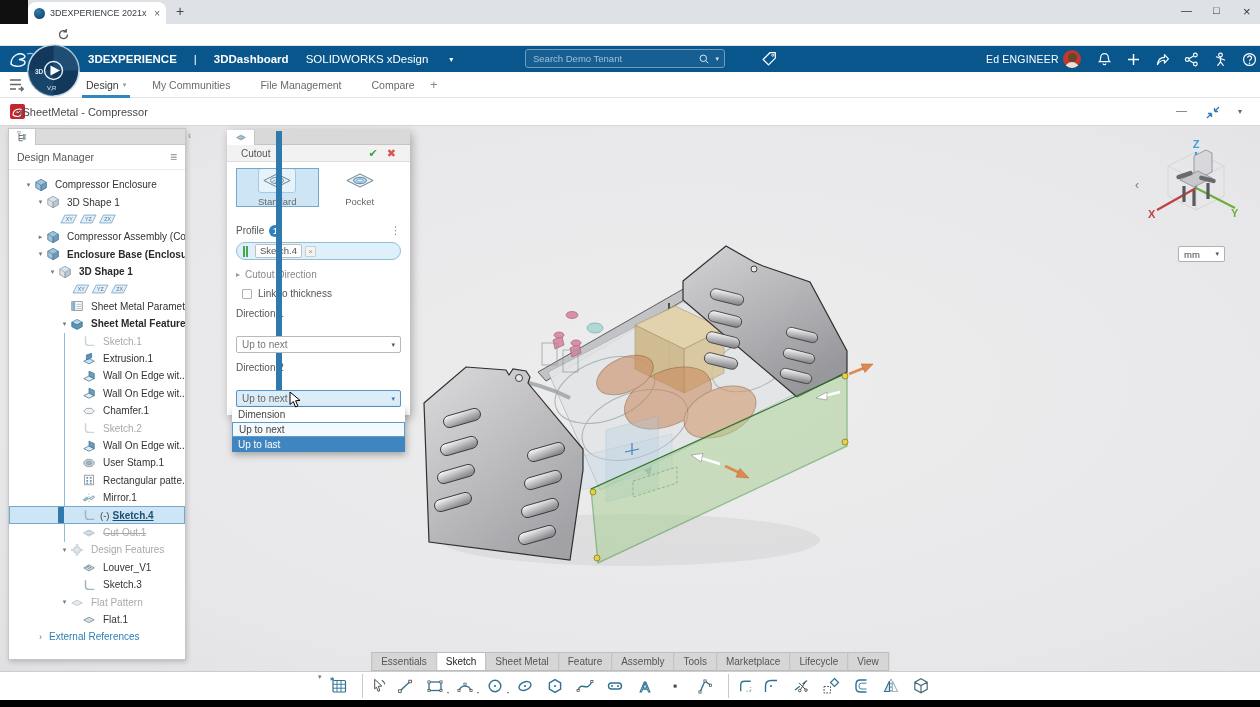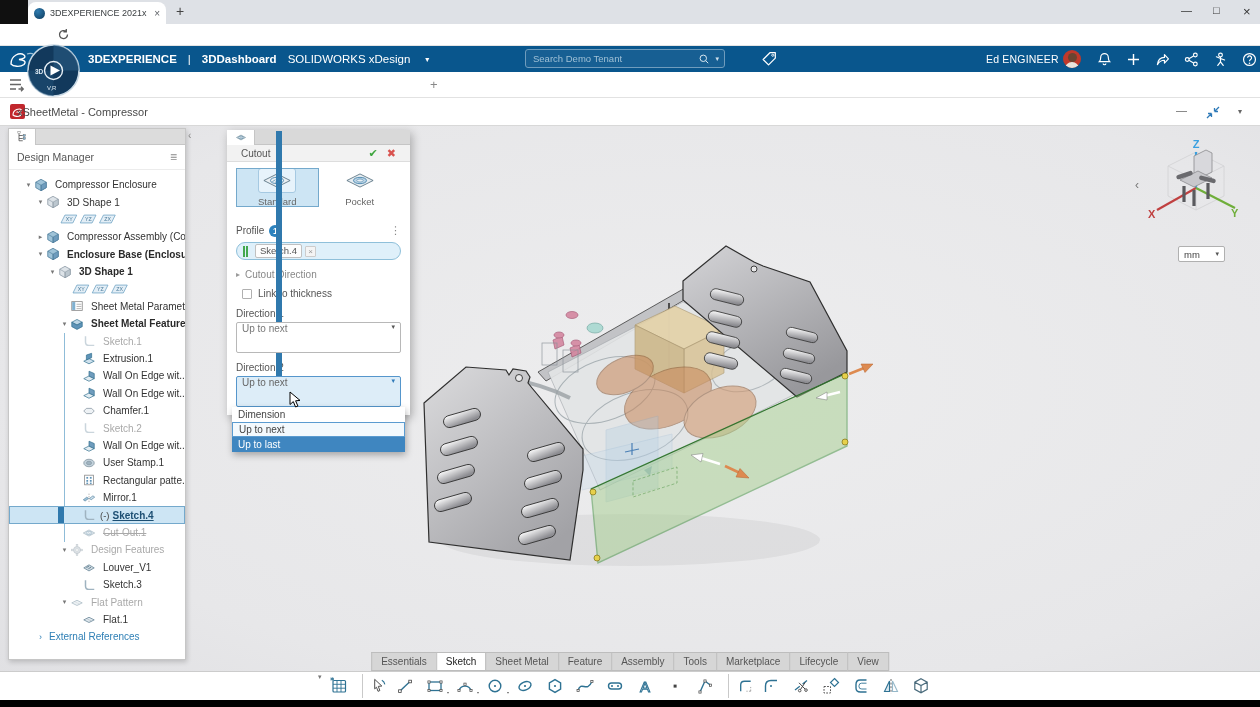--- a/index.html
+++ b/index.html
@@ -16,21 +16,21 @@
   .btab .x{font-size:10px;color:#5f6368;}
   .favicon{width:11px;height:11px;border-radius:50%;background:radial-gradient(circle at 35% 30%,#2f7cb0,#0d3a5c);flex:none;}
   .newtab{left:176px;top:3px;font-size:14px;color:#444;}
   .winctl{top:4px;font-size:11px;color:#333;}
   .addrbar{left:0;top:24px;width:1260px;height:22px;background:#fff;border-bottom:1px solid #e4e4e4;}
   .navg{top:27px;font-size:12px;color:#555;}
   .urlpill{left:82px;top:27px;width:1166px;height:17px;border-radius:9px;background:#f1f3f4;display:flex;align-items:center;gap:6px;padding:0 9px;font-size:10px;color:#202124;}
 
   
   .bluebar{left:0;top:46px;width:1260px;height:26px;background:#09568d;color:#fff;}
-  .brand{left:88px;top:0;height:26px;display:flex;align-items:center;font-size:11.5px;gap:11px;white-space:nowrap;}
+  .brand{left:88px;top:0;height:26px;display:flex;align-items:center;font-size:11.5px;gap:17px;white-space:nowrap;}
   .brand b{font-weight:bold;}
   .brandcaret{font-size:8px;margin-left:4px;}
   .search{left:525px;top:3px;width:200px;height:19px;border:1px solid #6f9cbd;border-radius:3px;display:flex;align-items:center;padding:0 5px;gap:4px;background:rgba(255,255,255,0.06);}
   .search input{flex:1;background:transparent;border:none;outline:none;color:#dce9f2;font-size:9.5px;width:120px;}
   .search input::placeholder{color:#9fc0d6;}
   .scaret{font-size:7px;color:#cfe0ec;}
   .hdr-user{left:986px;top:0;height:26px;display:flex;align-items:center;font-size:10.5px;letter-spacing:.2px;}
   .avatar{left:1063px;top:4px;width:18px;height:18px;border-radius:50%;background:#c0392b;overflow:hidden;}
   .avatar .face{position:absolute;left:4.5px;top:3px;width:9px;height:9px;border-radius:50%;background:#6b4430;}
   .avatar .body{position:absolute;left:2px;top:12px;width:14px;height:8px;border-radius:7px 7px 0 0;background:#e8e4dc;}
@@ -105,21 +105,21 @@
   .gbar{width:2px;height:11px;background:#43a84e;margin-left:2px;flex:none;}
   .gbar+.gbar{margin-left:1px;}
   .chip{margin-left:7px;background:#fdfdfd;border:1px solid #c0c0c0;border-radius:2px;font-size:9.5px;color:#555;padding:0 4px;line-height:12px;}
   .chipx{margin-left:3px;width:11px;height:11px;border:1px solid #ccc;background:#f4f4f4;color:#999;font-size:8px;line-height:9px;text-align:center;border-radius:1px;}
   .dsection{margin-top:9px;font-size:10px;color:#888;display:flex;align-items:center;}
   .dsection .g{font-size:8px;margin-right:5px;color:#999;}
   .dcheck{margin-top:8px;display:flex;align-items:center;}
   .cbox{width:10px;height:10px;border:1px solid #b0b0b0;border-radius:1px;background:#fff;flex:none;}
   .dcheck span{margin-left:6px;font-size:10px;color:#555;}
   .dirlabel{margin-top:9px;font-size:10px;color:#555;}
-  .dselect{margin-top:3px;height:31px;border:1px solid #b8b8b8;border-radius:2px;background:#fff;display:flex;align-items:flex-start;padding:0 5px;font-size:10px;color:#777;position:relative;}
+  .dselect{margin-top:17px;height:17px;border:1px solid #b8b8b8;border-radius:2px;background:#fff;display:flex;align-items:center;padding:0 5px;font-size:10px;color:#777;position:relative;}
   .dselect .caret{margin-left:auto;font-size:7px;color:#555;}
   .dselect.open{border-color:#5596cc;background:#ddedf8;color:#666;}
   .dselect.open .caret{color:#2e7ab8;}
   .dpopup{position:absolute;left:-5px;right:-5px;top:calc(100% + 1px);background:#fff;box-shadow:1px 3px 7px rgba(0,0,0,.3);z-index:60;}
   .opt{height:15px;display:flex;align-items:center;padding:0 6px;font-size:10px;color:#444;background:#fff;}
   .opt.outlined{border:1px solid #5a9bd0;background:#f3f9fd;}
   .opt.picked{background:#3f86c0;color:#fff;}
 
   
   .model{left:420px;top:114px;width:470px;height:340px;}
@@ -503,20 +503,42 @@
     <circle cx="26.5" cy="26.5" r="9" fill="none" stroke="#e8f0f6" stroke-width="1.4"></circle>
     <path d="M23.5 21.5 L33 26.5 L23.5 31.5 Z" fill="#fff"></path>
     <text x="8" y="29.5" font-size="6.5" fill="#dce9f2" font-weight="bold">3D</text>
     <text x="20" y="46" font-size="6" fill="#dce9f2">V,R</text>
   </svg>
 
   <div class="abs navrow">
     <svg class="abs" style="left:9px;top:6px;" width="16" height="14" viewBox="0 0 16 14">
         <path d="M1 2 H12 M1 6.5 H12 M1 11 H7 M9.5 11 H14 M12 8.8 L14.2 11 L12 13.2" fill="none" stroke="#666" stroke-width="1.4"></path>
       </svg>
+    <div class="navtabs abs">
+
+        <div class="navtab active">
+          <span>Design</span>
+          <span class="navcaret">▾</span>
+        </div>
+
+        <div class="navtab">
+          <span>My Communities</span>
+          <span class="navcaret"></span>
+        </div>
+
+        <div class="navtab">
+          <span>File Management</span>
+          <span class="navcaret"></span>
+        </div>
+
+        <div class="navtab">
+          <span>Compare</span>
+          <span class="navcaret"></span>
+        </div>
+      </div>
     <span class="abs navplus" style="left:428px;top:5px;">+</span>
   </div>
 
   <div class="abs titlebar">
     <div class="abs appicon">
       <svg viewBox="0 0 15 15" width="15" height="15">
           <path d="M3 11 C3 5 10 4 11.5 6 C12 7.5 9 7.5 7.5 8 C10 8.5 12 9.5 10.5 11.5 C8 13 4.5 12.5 3 11 Z" fill="none" stroke="#fff" stroke-width="1.1"></path>
         </svg>
     </div>
     <span class="abs apptitle">xSheetMetal - Compressor</span>

